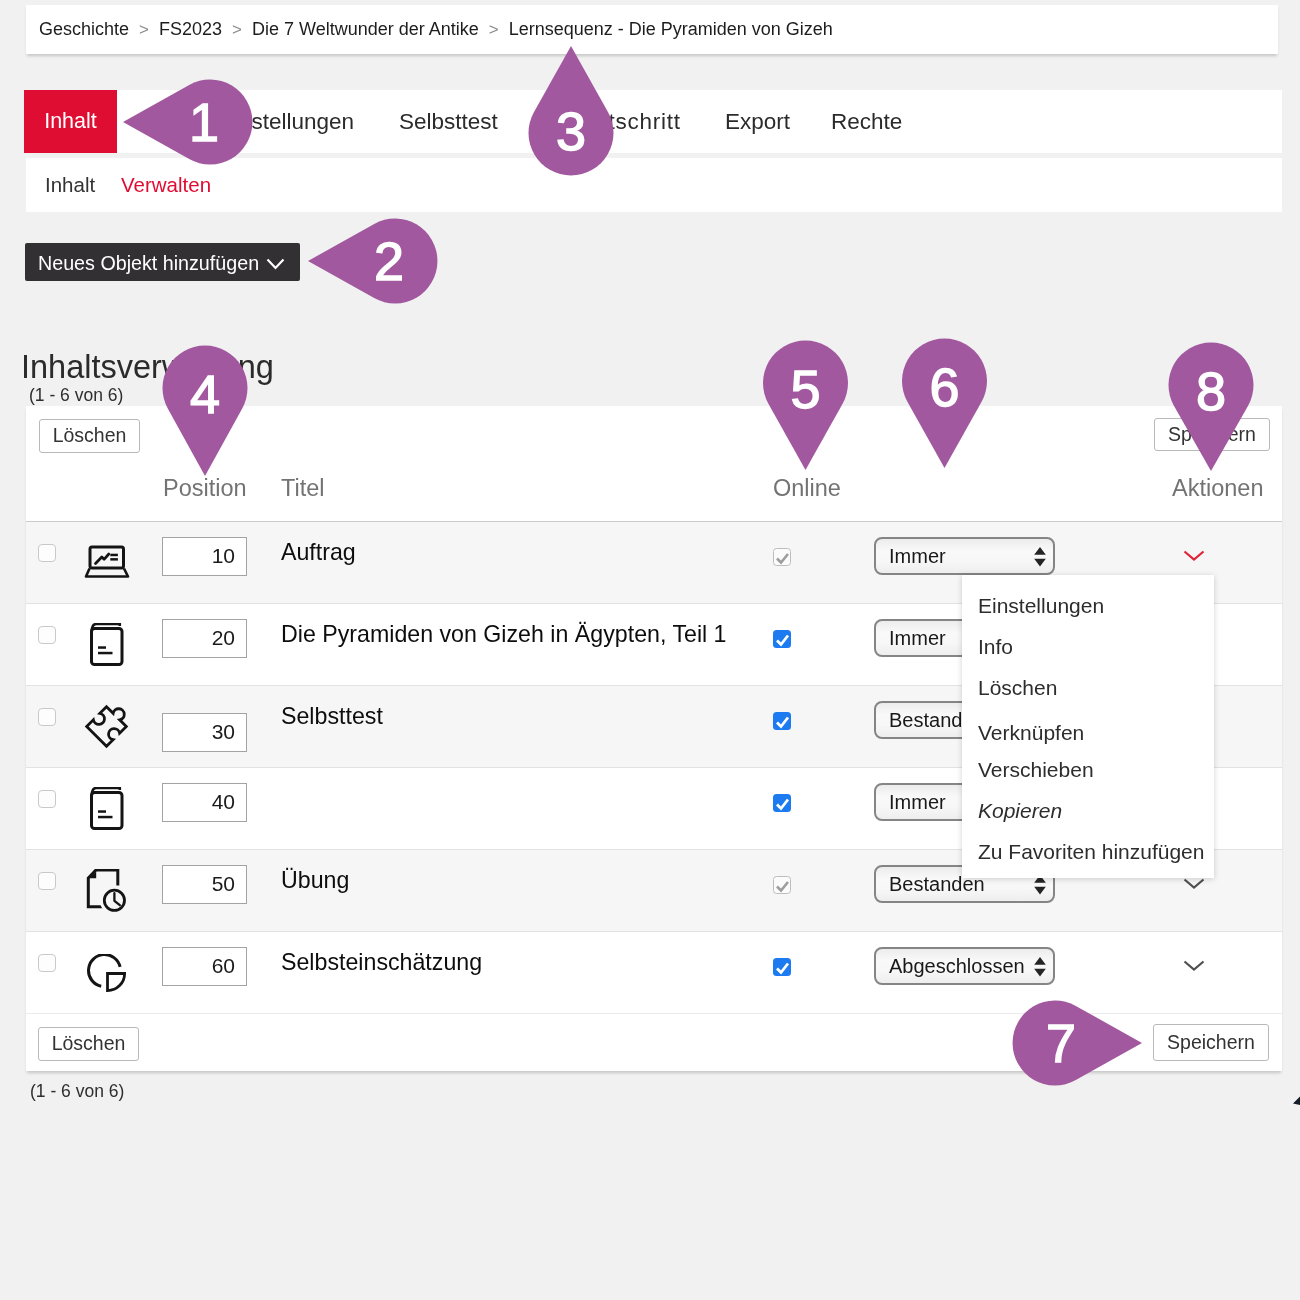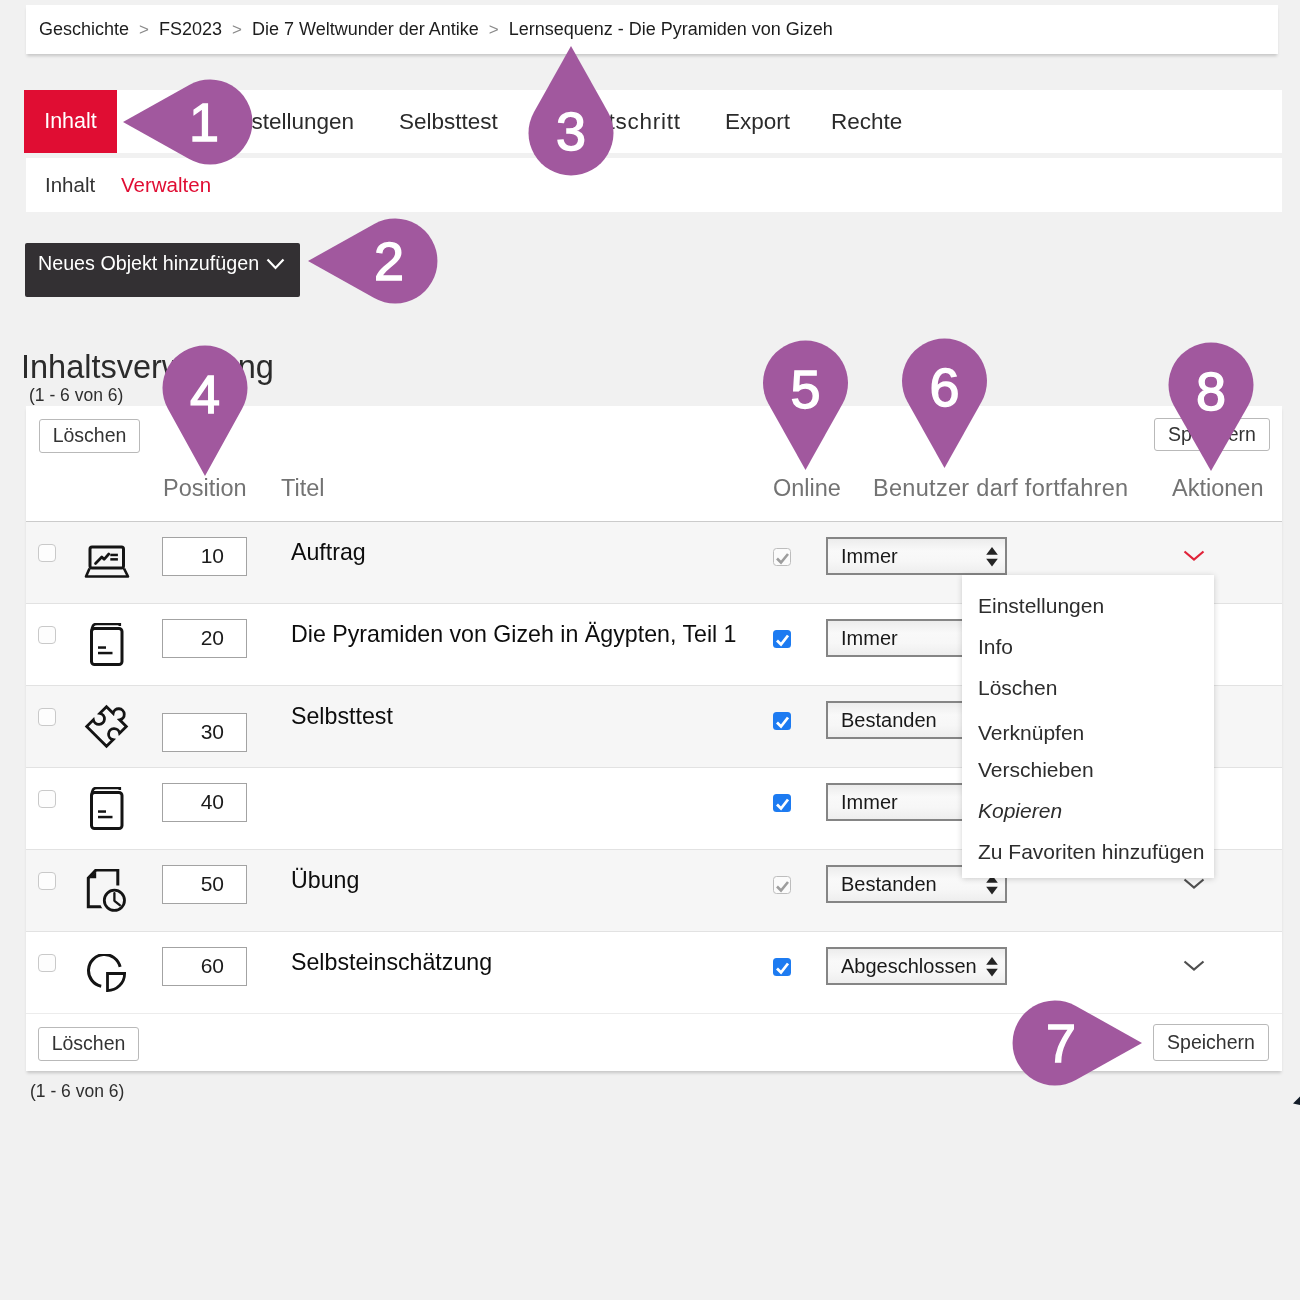--- a/index.html
+++ b/index.html
@@ -18,21 +18,21 @@
   #tabbar { left:24px; top:90px; width:1258px; height:63px; background:#fff; }
   #tabbar .tab { position:absolute; top:0; height:63px; line-height:63px; font-size:22.5px; color:#2b2b2b; }
   #tab-active { position:absolute; left:0; top:0; width:93px; height:63px; background:#e00d33;
     color:#fff; font-size:21.5px; line-height:63px; text-align:center; }
 
   
   #subbar { left:26px; top:158px; width:1256px; height:54px; background:#fff; }
   #subbar span { position:absolute; top:0; height:54px; line-height:54px; font-size:20.5px; }
 
   
-  #addbtn { left:25px; top:243px; width:275px; height:54px; background:#333033; border-radius:2px;
+  #addbtn { left:25px; top:243px; width:275px; height:38px; background:#333033; border-radius:2px;
     color:#fff; font-size:19.7px; line-height:38px; }
   #addbtn .lbl { position:absolute; left:13px; top:1px; }
   #addbtn svg { position:absolute; left:241px; top:15px; }
 
   
   #h1 { left:21px; top:349px; font-size:32.5px; color:#2b2b2b; font-weight:400; }
   #cnt-top { left:29px; top:385px; font-size:17.5px; color:#2e2e2e; }
   #cnt-bottom { left:30px; top:1081px; font-size:17.5px; color:#2e2e2e; }
 
   
@@ -45,31 +45,31 @@
   .colhead { position:absolute; font-size:23.5px; color:#737373; }
 
   .row { position:absolute; left:0; width:1256px; height:82px; }
   .zebra { background:#f6f6f6; }
   .rowline { border-top:1.5px solid #e2e2e2; }
 
   .selcb { position:absolute; left:12px; width:18px; height:18px; background:#fdfdfd;
     border:1.5px solid #c9c9c9; border-radius:4px; }
 
   .posin { position:absolute; left:136px; width:85px; height:39px; background:#fff;
-    border:1.5px solid #a3a3a3; font-size:21px; color:#1a1a1a; text-align:right; padding-right:22px; line-height:36px; }
-
-  .title { position:absolute; left:265px; font-size:23.2px; color:#0d0d0d; white-space:nowrap;text-align:center; }
+    border:1.5px solid #a3a3a3; font-size:21px; color:#1a1a1a; text-align:right; padding-right:11px; line-height:36px; }
+
+  .title { position:absolute; left:255px; font-size:23.2px; color:#0d0d0d; white-space:nowrap;text-align:center; }
 
   .oncb { position:absolute; left:747px; width:18px; height:18px; border-radius:3.5px; }
   .oncb.on { background:#1d7bf1; }
   .oncb.off { background:#fbfbfb; border:1.5px solid #bdbdbd; }
   .oncb svg { position:absolute; left:2px; top:3px; }
   .oncb.off svg { left:1px; top:2px; }
 
-  .sel { position:absolute; left:800px; width:181px; height:38px; border:2px solid #858585; border-radius:0;
+  .sel { position:absolute; left:848px; width:181px; height:38px; border:2px solid #858585; border-radius:8px;
     background:linear-gradient(180deg,#ececec 0%,#f9f9f9 35%,#f7f7f7 65%,#eeeeee 100%);
     font-size:20px; color:#191919; line-height:35px; }
   .sel .t { position:absolute; left:13px; top:0; }
   .sel .ar { position:absolute; left:156px; top:7px; }
 
   .chev { position:absolute; left:1157px; }
 
   
   #menu { left:962px; top:575px; width:252px; height:303px; background:#fff;
     box-shadow:0 1px 6px rgba(0,0,0,0.18); z-index:5; }
@@ -111,21 +111,20 @@
 <div class="abs" id="cnt-top">(1 - 6 von 6)</div>
 <div class="abs" id="cnt-bottom">(1 - 6 von 6)</div>
 
 <div class="abs" id="panel">
   <div class="btn" style="left:13px;top:13px;width:101px;height:34px;line-height:31px;">Löschen</div>
   <div class="btn" style="left:1128px;top:12px;width:116px;height:33px;line-height:30px;">Speichern</div>
 
   <span class="colhead" style="left:137px;top:69px;">Position</span>
   <span class="colhead" style="left:255px;top:69px;text-align:center;">Titel</span>
   <span class="colhead" style="left:747px;top:69px;">Online</span>
-  <span class="colhead" style="left:847px;top:69px;letter-spacing:0.3px;">Benutzer darf fortfahren</span>
   <span class="colhead" style="left:1146px;top:69px;">Aktionen</span>
 
   <div class="row zebra" style="top:115px;border-top:1.5px solid #cbcbcb;">
     <div class="selcb" style="top:22px;"></div>
     <svg class="abs" style="left:57px;top:19px;" width="50" height="42" viewBox="0 0 50 42">
       <rect x="7" y="6" width="33.5" height="21" rx="2" fill="none" stroke="#141414" stroke-width="3"></rect>
       <path d="M6.5,27.5 L3,35.5 L45,35.5 L41,27.5" fill="none" stroke="#141414" stroke-width="2.6" stroke-linejoin="round"></path>
       <polyline points="12.5,22.5 18.8,16 21.1,18.3 25.8,13" fill="none" stroke="#141414" stroke-width="2.7" stroke-linejoin="round" stroke-linecap="round"></polyline>
       <rect x="27.3" y="12.7" width="7.6" height="2.5" fill="#141414"></rect>
       <rect x="27.3" y="17.1" width="7.6" height="2.5" fill="#141414"></rect>

